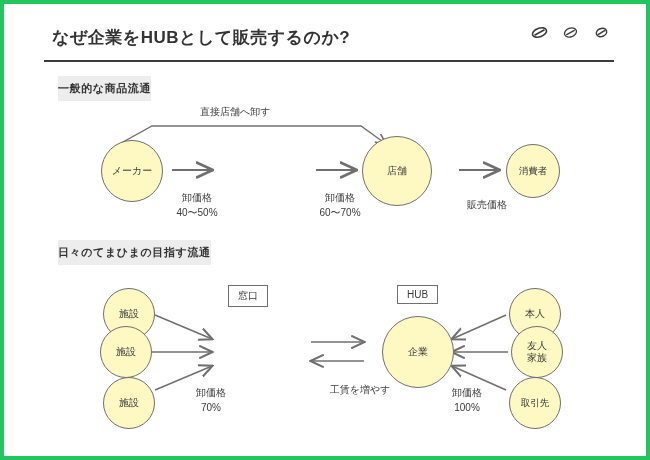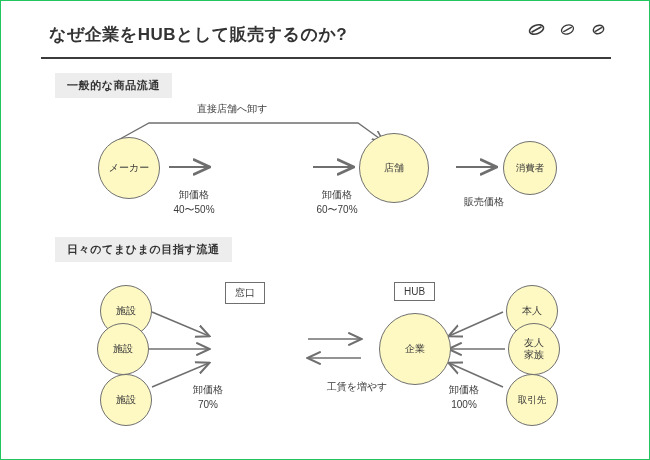--- a/index.html
+++ b/index.html
@@ -1,28 +1,28 @@
 <!DOCTYPE html>
 <html><head>
 <meta charset="utf-8">
 <style>
   html,body{margin:0;padding:0;background:#fff;}
   body{width:650px;height:460px;font-family:"Liberation Sans","DejaVu Sans",sans-serif;color:#3a3a3a;}
-  #page{position:relative;width:650px;height:460px;background:#fff;border:1px solid #22c55e;box-sizing:border-box;overflow:hidden;}
+  #page{position:relative;width:650px;height:460px;background:#fff;border:4px solid #22c55e;box-sizing:border-box;overflow:hidden;}
 
   
   #title-bar{position:absolute;left:40px;top:16px;width:570px;height:44px;}
   #page-title{position:absolute;left:8px;top:6px;font-size:17px;font-weight:bold;color:#333;letter-spacing:.5px;white-space:nowrap;}
   #title-rule{position:absolute;left:0;top:40px;width:570px;height:2px;background:#3b3b3b;}
   #bean-row{position:absolute;right:4px;top:6px;display:flex;gap:14px;align-items:center;}
   .bean{width:17px;height:13px;}
 
   
   .section-head{position:absolute;background:#ededed;color:#333;font-size:11px;font-weight:bold;
-       padding:5px 12px;letter-spacing:.6px;white-space:nowrap;}
+       padding:5px 0;letter-spacing:.6px;white-space:nowrap;}
 
   
   .node{position:absolute;border:1.3px solid #6f6f6f;border-radius:50%;background:#fef9c3;
         display:flex;align-items:center;justify-content:center;text-align:center;
         font-size:10px;color:#3a3a3a;line-height:1.25;box-sizing:border-box;}
   .node.sm{font-size:9.5px;}
 
   .tag{position:absolute;border:1.2px solid #6f6f6f;background:#fff;color:#3a3a3a;
        font-size:10px;padding:3px 9px;box-sizing:border-box;white-space:nowrap;}
 

